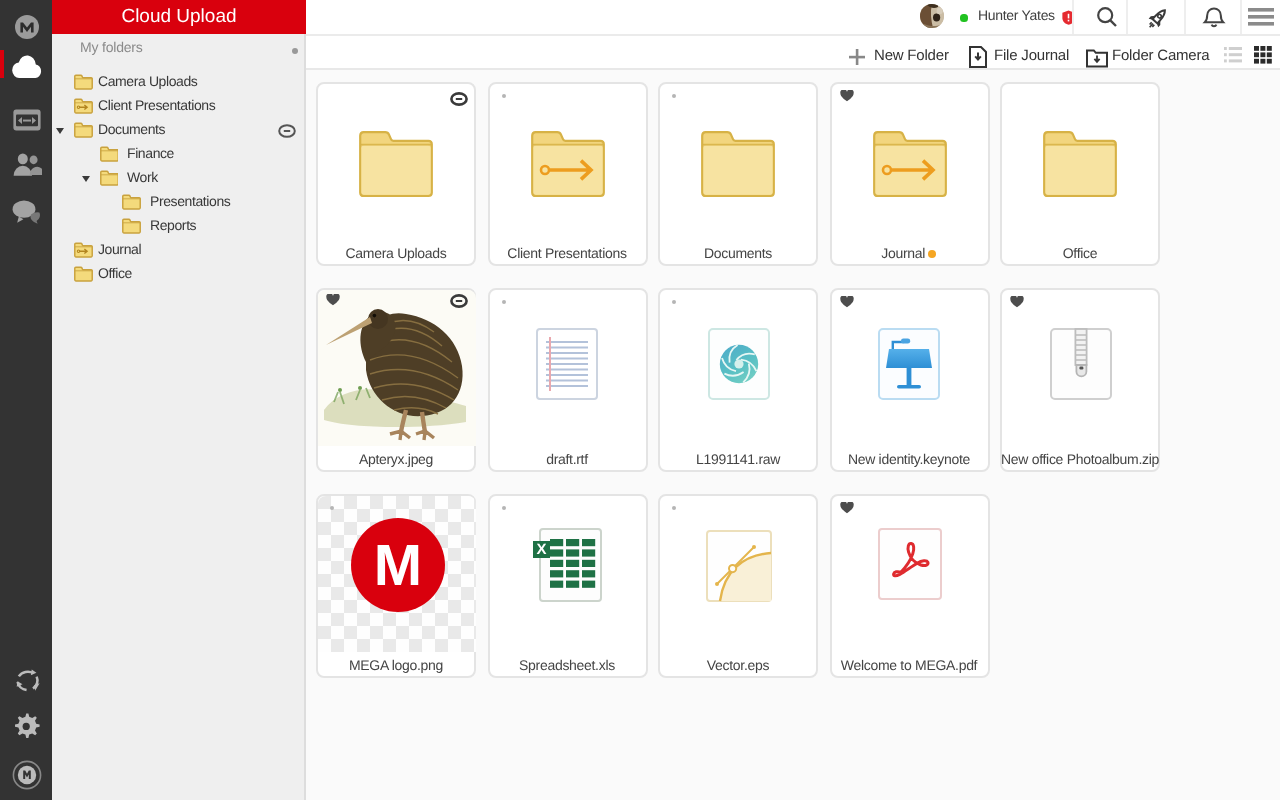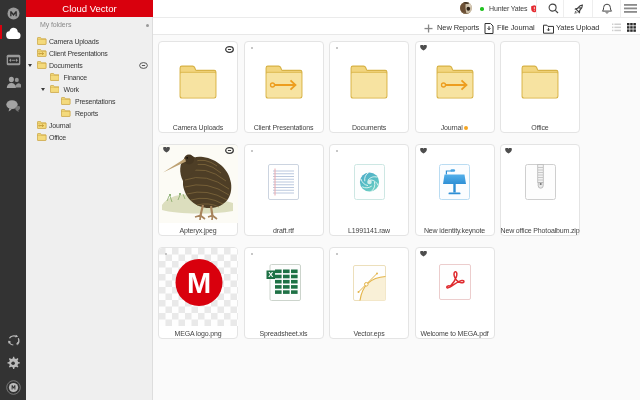--- a/index.html
+++ b/index.html
@@ -94,21 +94,21 @@
   <div class="sic" style="top:380px;">
     <svg width="15" height="15" viewBox="0 0 15 15">
         <circle cx="7.5" cy="7.5" r="6.8" fill="none" stroke="#888" stroke-width="0.8"></circle>
         <circle cx="7.5" cy="7.5" r="4.6" fill="#bbb"></circle>
         <path d="M5.6 9.5 V5.3 h1 l0.9 1.6 0.9-1.6 h1 v4.2 h-1 V7.3 l-0.9 1.5 -0.9-1.5 v2.2 z" fill="#333"></path>
       </svg>
   </div>
 </div>
 <div id="actind" class="abs"></div>
 
-<div id="redbar" class="abs">Cloud Vector</div>
+<div id="redbar" class="abs">Cloud Upload</div>
 
 <div id="header" class="abs">
   <div style="position:absolute;left:307px;top:2px;width:12px;height:12px;border-radius:50%;overflow:hidden;background:#c9bca8;">
     <svg width="12" height="12" viewBox="0 0 12 12">
         <rect width="12" height="12" fill="#cbbda5"></rect>
         <path d="M0 0 H6 C5 4 5.5 8 6.5 12 H0 z" fill="#6b4f35"></path>
         <path d="M3 0 C5 2 7 2.5 9 1.5 L9 0 z" fill="#3d2e1e"></path>
         <ellipse cx="8.3" cy="6.8" rx="1.8" ry="2" fill="#2f2318"></ellipse>
         <ellipse cx="9.8" cy="3.5" rx="1.5" ry="1.6" fill="#d8cdbb"></ellipse>
         <path d="M2 10 C4 11 8 11.5 10 10.5 L10 12 H2 z" fill="#8a7458"></path>
@@ -162,35 +162,35 @@
   </div>
 </div>
 
 <div id="toolbar" class="abs">
   <div style="position:absolute;left:271px;top:6px;">
     <svg width="9" height="9" viewBox="0 0 9 9">
         <rect x="3.9" y="0.5" width="1.3" height="8" fill="#888"></rect>
         <rect x="0.5" y="3.9" width="8" height="1.3" fill="#888"></rect>
       </svg>
   </div>
-  <div style="position:absolute;left:284px;top:0;height:17px;line-height:19px;font-size:7.5px;color:#333;letter-spacing:-0.1px;">New Reports</div>
+  <div style="position:absolute;left:284px;top:0;height:17px;line-height:19px;font-size:7.5px;color:#333;letter-spacing:-0.1px;">New Folder</div>
   <div style="position:absolute;left:331px;top:5px;">
     <svg width="10" height="11" viewBox="0 0 10 11">
         <path d="M1 0.5 h5.5 L9 3 v7.5 H1 z" fill="none" stroke="#333" stroke-width="1"></path>
         <path d="M5 3.2 v3.2 M3.6 5.2 L5 6.8 L6.4 5.2" fill="none" stroke="#333" stroke-width="1"></path>
       </svg>
   </div>
   <div style="position:absolute;left:344px;top:0;height:17px;line-height:19px;font-size:7.5px;color:#333;letter-spacing:-0.1px;">File Journal</div>
   <div style="position:absolute;left:390px;top:5.5px;">
     <svg width="11" height="10" viewBox="0 0 11 10">
         <path d="M0.5 1.2 h3.4 l1 1.2 h5.6 v6.8 H0.5 z" fill="none" stroke="#333" stroke-width="1"></path>
         <path d="M5.5 3.8 v2.8 M4.2 5.4 L5.5 6.9 L6.8 5.4" fill="none" stroke="#333" stroke-width="0.9"></path>
       </svg>
   </div>
-  <div style="position:absolute;left:403px;top:0;height:17px;line-height:19px;font-size:7.5px;color:#333;letter-spacing:-0.1px;">Yates Upload</div>
+  <div style="position:absolute;left:403px;top:0;height:17px;line-height:19px;font-size:7.5px;color:#333;letter-spacing:-0.1px;">Folder Camera</div>
 
   <div style="position:absolute;left:459px;top:4.5px;">
     <svg width="9" height="9" viewBox="0 0 9 9">
         <g fill="#cfcfcf">
           <rect x="0" y="0.5" width="1.4" height="1.5"></rect>
           <rect x="2.4" y="0.5" width="6.6" height="1.5"></rect>
           <rect x="0" y="3.6" width="1.4" height="1.5"></rect>
           <rect x="2.4" y="3.6" width="6.6" height="1.5"></rect>
           <rect x="0" y="6.7" width="1.4" height="1.5"></rect>
           <rect x="2.4" y="6.7" width="6.6" height="1.5"></rect>

